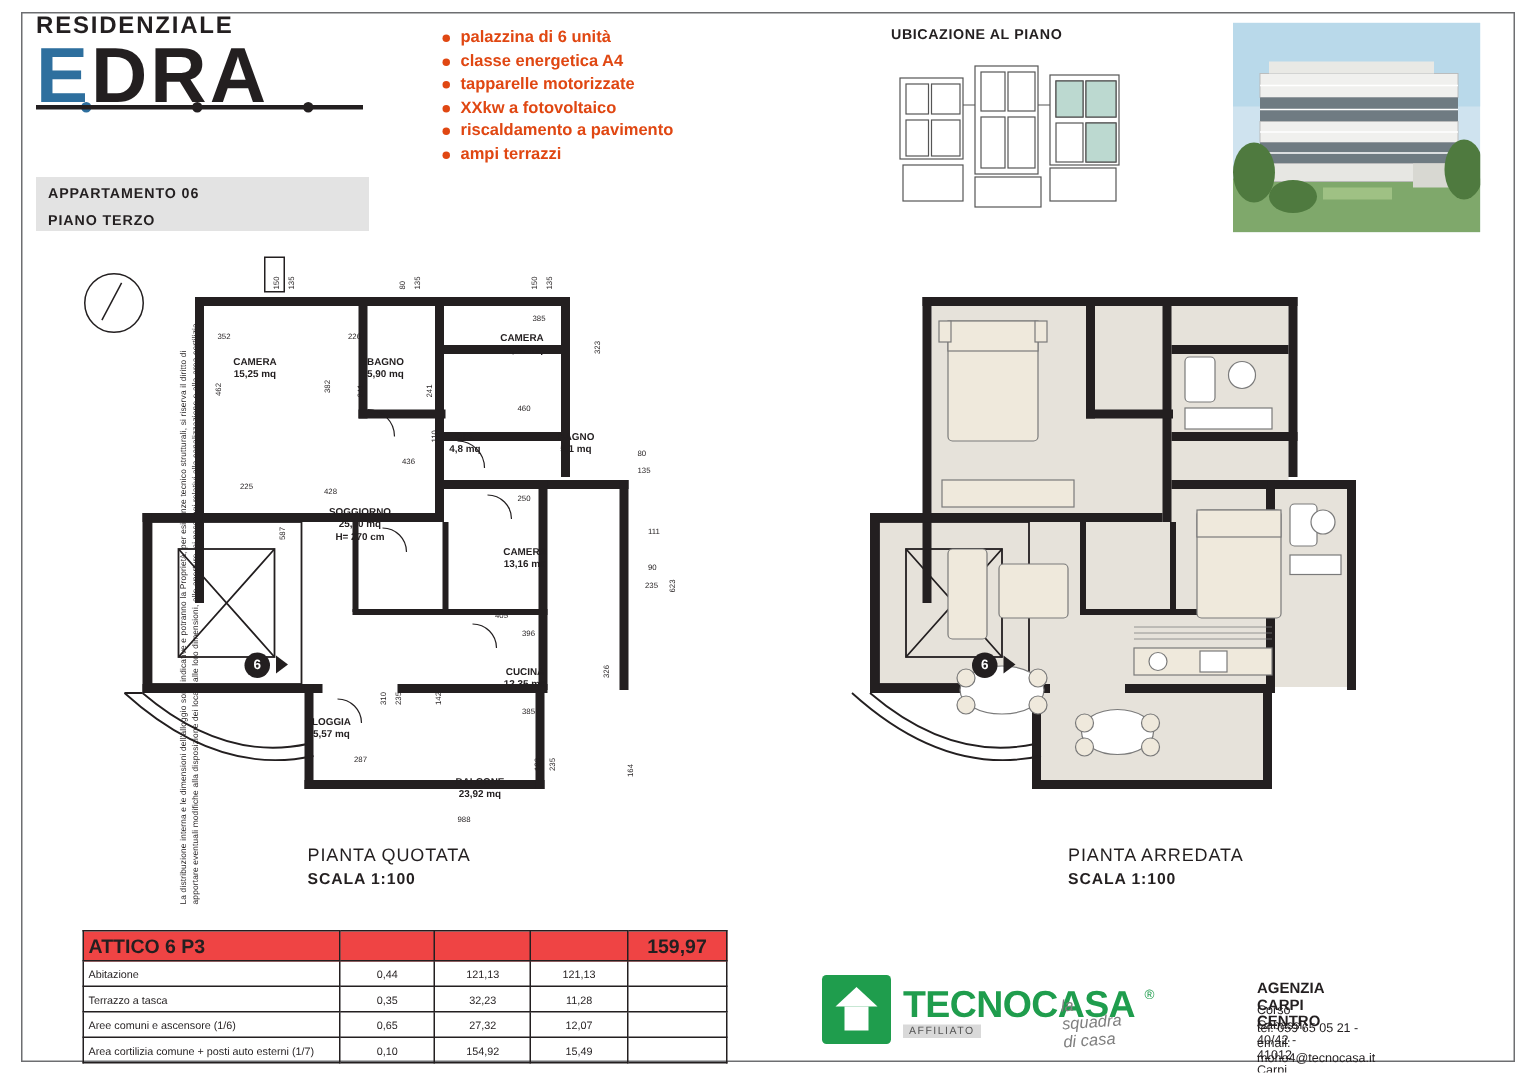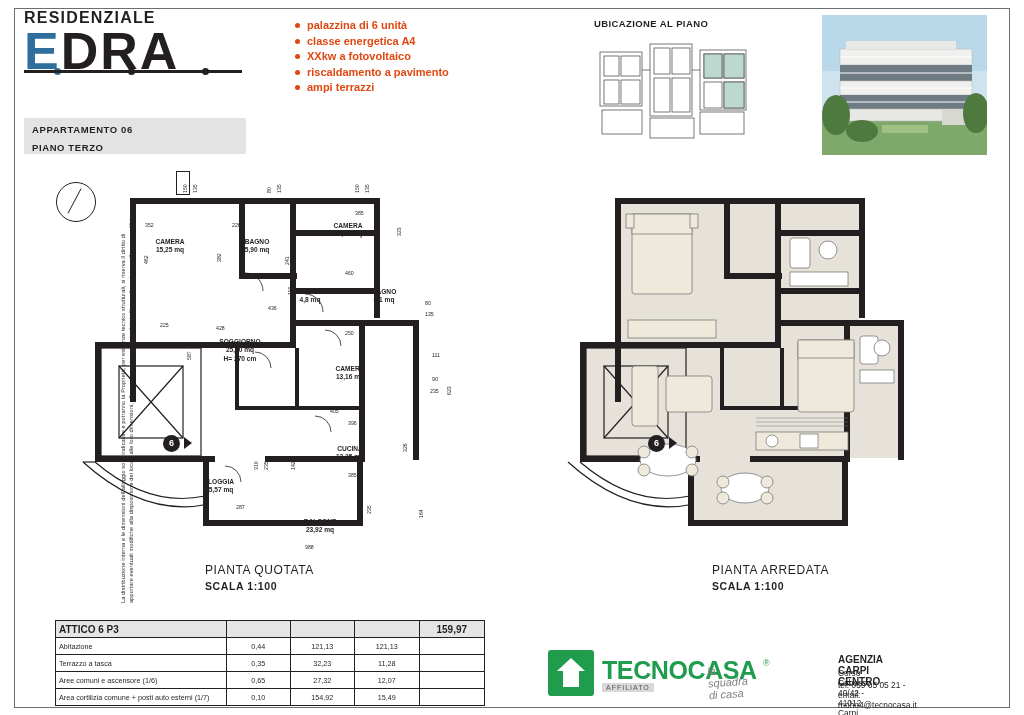--- a/index.html
+++ b/index.html
@@ -44,21 +44,21 @@
     font-size:5.6px;color:#231f20;letter-spacing:.1px;line-height:8px;text-align:left;
   }
 
   
   .plantitle{position:absolute;font-size:12px;font-weight:normal;letter-spacing:.6px;}
   .plansub{position:absolute;font-size:10.5px;font-weight:bold;letter-spacing:.6px;}
 
   
   .table{position:absolute;left:55px;top:620px;width:430px;border:1px solid #231f20;border-collapse:collapse;}
   .table td{border:1px solid #231f20;font-size:7.2px;padding:2px 3px;height:12px;}
-  .table .hdr td{background:#e5e5e5;font-weight:bold;font-size:10px;}
+  .table .hdr td{background:#ef4444;font-weight:bold;font-size:13px;}
   .c1{width:180px;}
   .c2{width:62px;text-align:center;}
   .c3{width:62px;text-align:center;}
   .c4{width:62px;text-align:center;}
   .c5{width:62px;text-align:center;}
 
   
   .tc{position:absolute;left:548px;top:650px;}
   .tc-sq{position:absolute;left:0;top:0;width:46px;height:46px;background:#1f9d4d;border-radius:3px;}
   .tc-house{position:absolute;left:9px;top:8px;width:0;height:0;border-left:14px solid transparent;border-right:14px solid transparent;border-bottom:13px solid #ffffff;}
@@ -98,20 +98,21 @@
 
   <div class="aptbox">
     <div class="l1">APPARTAMENTO 06</div>
     <div class="l2">PIANO TERZO</div>
   </div>
 
   <div class="bullets">
     <ul>
       <li>palazzina di 6 unità</li>
       <li>classe energetica A4</li>
+      <li>tapparelle motorizzate</li>
       <li>XXkw a fotovoltaico</li>
       <li>riscaldamento a pavimento</li>
       <li>ampi terrazzi</li>
     </ul>
   </div>
 
   <div class="ubic-title">UBICAZIONE AL PIANO</div>
   <div class="ubic-box">
     <svg width="230" height="120" viewBox="0 0 230 120">
       <g fill="none" stroke="#555" stroke-width="0.8">

